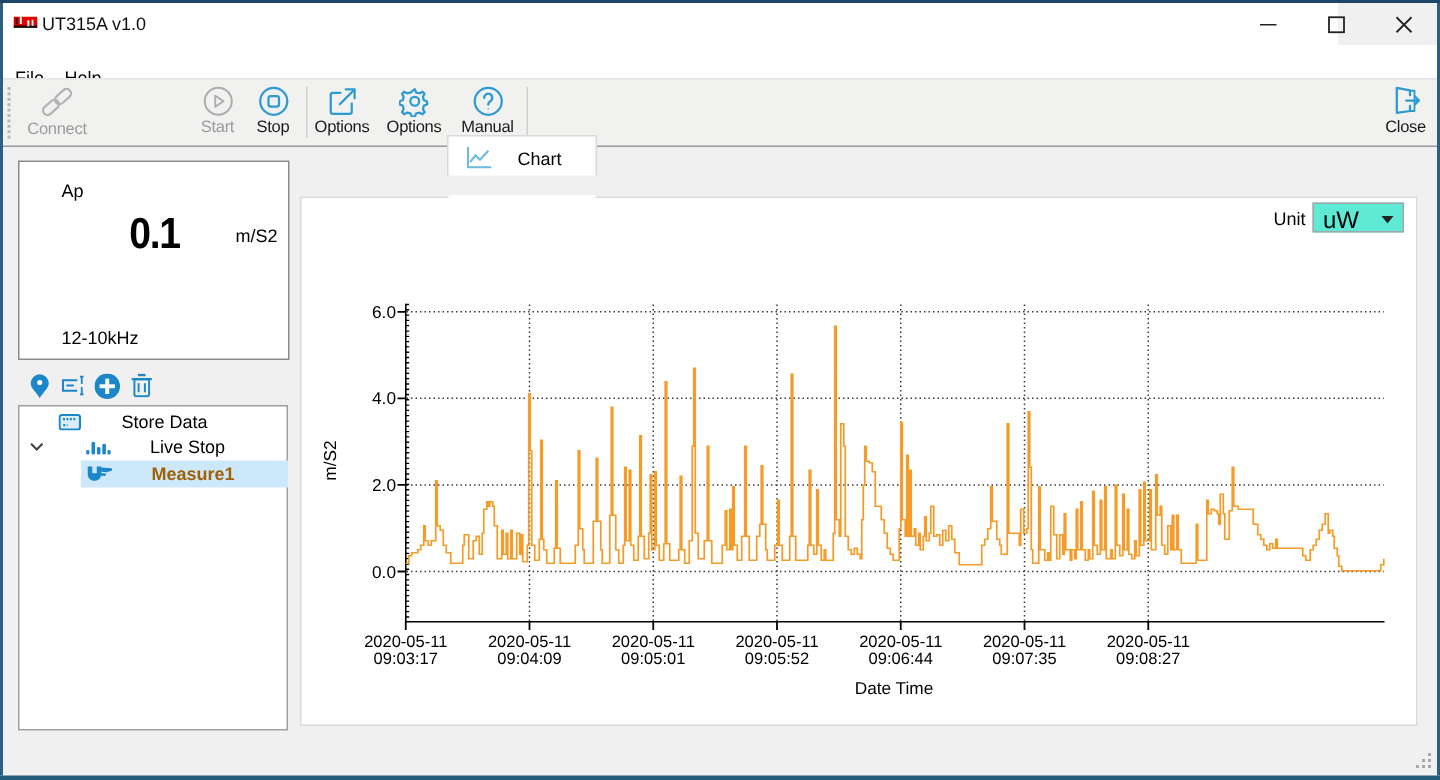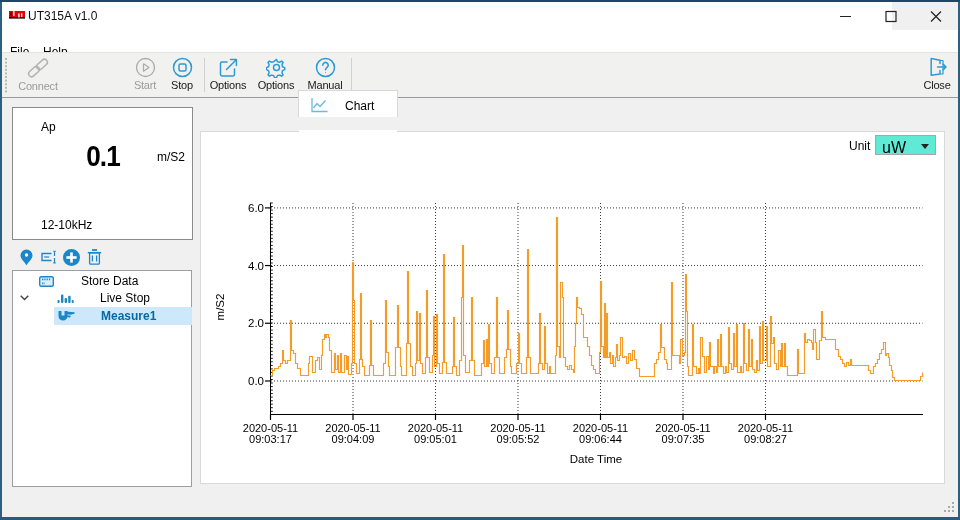--- a/index.html
+++ b/index.html
@@ -210,21 +210,21 @@
           </g>
         </svg>
   <span style="margin-left:6px">Live Stop</span>
  </div>
  <div class="trow" style="top:36px;left:41px;width:138px;background:#cde8fa">
   <svg style="margin-left:4px" width="17" height="12" viewBox="0 0 17 12" fill="#1b87c9">
           <path d="M0.5 1 H3.5 V5.5 H6.5 V1 H9.5 V6 C9.5 8.8 7.5 10.5 5 10.5 C2.5 10.5 0.5 8.8 0.5 6 Z"></path>
           <path d="M7 1.5 L16.5 2.2 L16.8 3.6 L13 4.8 L7 4.2 Z"></path>
           <path d="M8.5 5.2 L13 5.8 L12 7.4 L8.5 7 Z"></path>
         </svg>
-  <span style="margin-left:6px;font-weight:bold;color:#0369a1">Measure1</span>
+  <span style="margin-left:6px;font-weight:bold;color:#a16207">Measure1</span>
  </div>
 </div>
 
 <div class="tab" id="tab2">
  <svg style="left:12px;top:6px" width="17" height="16" viewBox="0 0 17 16" fill="none" stroke="#6cb9e2">
         <path d="M1 1 V14.5 H16.5" stroke-width="1.3"></path>
         <path d="M2.5 11 L6 6.5 L9 9.5 L14.5 3.5" stroke-width="1.4"></path>
       </svg>
  <span class="tlbl" style="left:46px">Chart</span>
 </div>

